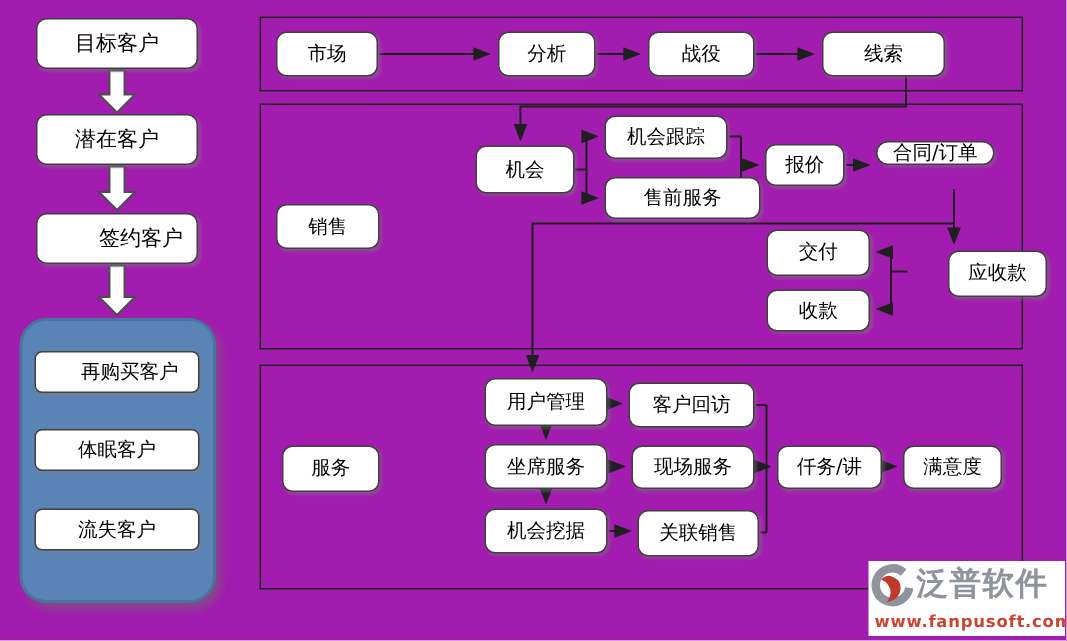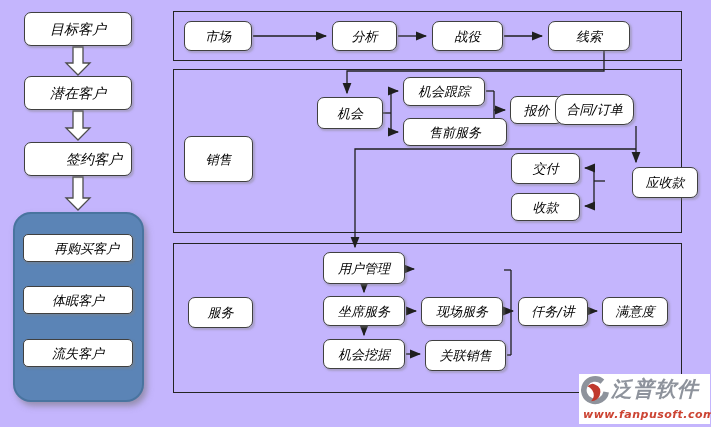--- a/index.html
+++ b/index.html
@@ -1,18 +1,18 @@
 <!DOCTYPE html>
 <html><head>
 <meta charset="utf-8">
 <style>
   html,body{margin:0;padding:0;background:#fff;}
   .canvas{
-    position:relative;width:711px;height:427px;background:#c4b5fd;
-    font-family:"DejaVu Sans",sans-serif;color:#000;overflow:hidden;font-style:italic;
+    position:relative;width:711px;height:427px;background:#a21caf;
+    font-family:"DejaVu Sans",sans-serif;color:#000;overflow:hidden;
   }
   .section{
     position:absolute;border:1.4px solid #242424;background:transparent;
     z-index:0;box-sizing:border-box;
   }
   .node{
     position:absolute;background:#fff;border:1.3px solid #404040;border-radius:7px;
     display:flex;align-items:center;justify-content:center;
     font-size:13px;line-height:1;white-space:nowrap;
     box-shadow:1.5px 1.5px 2px rgba(130,130,130,.4);
@@ -109,32 +109,33 @@
   <div class="node funnel-node" style="left:24px;top:142px;width:108px;height:34px;padding-left:32px;">签约客户</div>
   <div class="node group-node" style="left:23px;top:234px;width:110px;height:28px;padding-left:17px;">再购买客户</div>
   <div class="node group-node" style="left:23px;top:286px;width:110px;height:28px;">体眠客户</div>
   <div class="node group-node" style="left:23px;top:339px;width:110px;height:28px;">流失客户</div>
 
   <div class="node" style="left:184px;top:21px;width:68px;height:30px;">市场</div>
   <div class="node" style="left:332px;top:21px;width:65px;height:30px;">分析</div>
   <div class="node" style="left:432px;top:21px;width:71px;height:30px;">战役</div>
   <div class="node" style="left:548px;top:21px;width:82px;height:30px;">线索</div>
 
-  <div class="node" style="left:184px;top:136px;width:69px;height:46px;">销售</div>
+  <div class="node" style="left:184px;top:136px;width:69px;height:30px;">销售</div>
   <div class="node" style="left:317px;top:97px;width:66px;height:32px;">机会</div>
   <div class="node" style="left:403px;top:77px;width:82px;height:29px;">机会跟踪</div>
   <div class="node" style="left:403px;top:118px;width:104px;height:28px;">售前服务</div>
   <div class="node" style="left:510px;top:96px;width:53px;height:28px;">报价</div>
-  <div class="node" style="left:555px;top:94px;width:79px;height:31px;border-radius:10px;">合同/订单</div>
+  <div class="node" style="left:584px;top:94px;width:79px;height:16px;border-radius:10px;">合同/订单</div>
   <div class="node" style="left:511px;top:153px;width:69px;height:31px;">交付</div>
   <div class="node" style="left:632px;top:167px;width:66px;height:31px;">应收款</div>
   <div class="node" style="left:511px;top:193px;width:69px;height:28px;">收款</div>
 
   <div class="node" style="left:188px;top:297px;width:65px;height:31px;">服务</div>
   <div class="node" style="left:323px;top:252px;width:82px;height:32px;">用户管理</div>
+  <div class="node" style="left:419px;top:255px;width:84px;height:30px;">客户回访</div>
   <div class="node" style="left:323px;top:296px;width:82px;height:30px;">坐席服务</div>
   <div class="node" style="left:421px;top:297px;width:82px;height:29px;">现场服务</div>
   <div class="node" style="left:323px;top:339px;width:82px;height:30px;">机会挖据</div>
   <div class="node" style="left:425px;top:340px;width:81px;height:31px;">关联销售</div>
   <div class="node" style="left:518px;top:297px;width:70px;height:29px;">仟务/讲</div>
   <div class="node" style="left:602px;top:297px;width:66px;height:29px;">满意度</div>
 
   <div class="logo">
     <svg class="logo-icon" viewBox="0 0 32 32">
       <path d="M25 6 A12 12 0 1 0 29 17" fill="none" stroke="#8e939c" stroke-width="6"></path>

